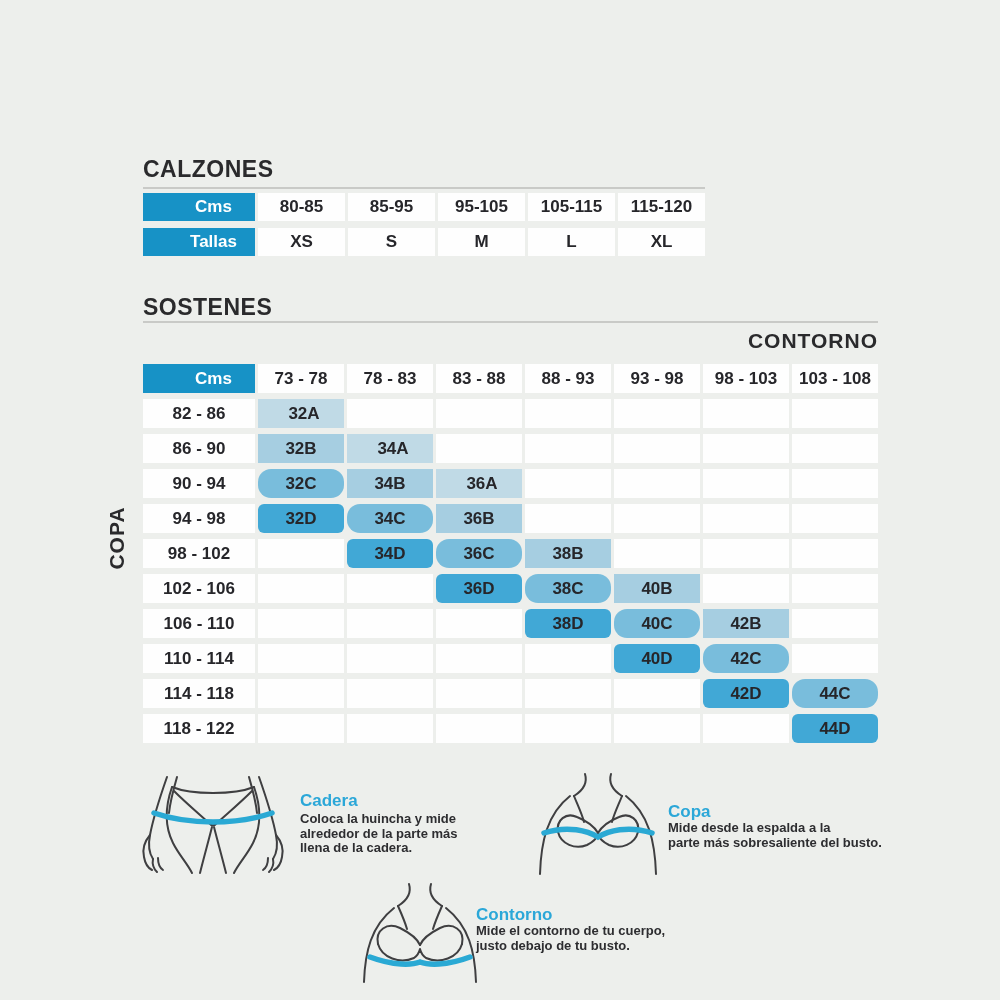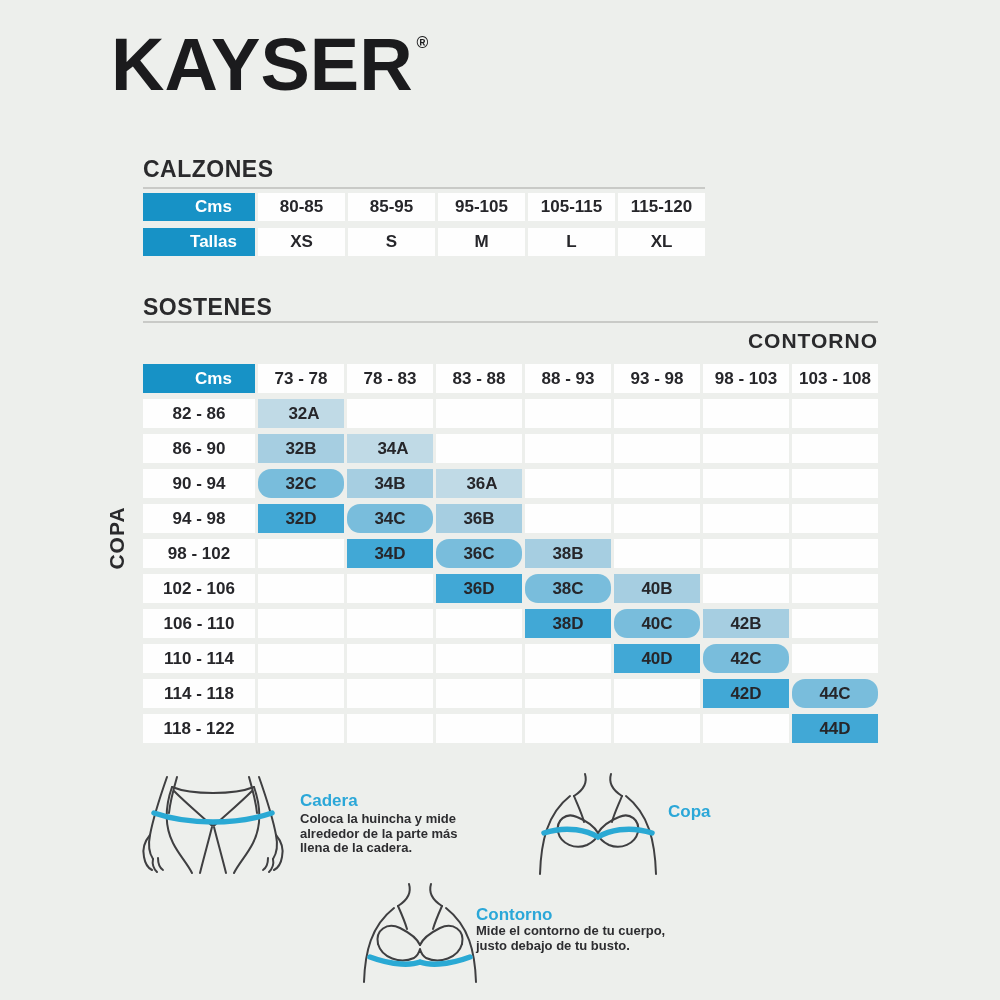--- a/index.html
+++ b/index.html
@@ -39,21 +39,21 @@
   }
   .cell {
     display:flex; align-items:center; justify-content:center;
     font-size:17px; font-weight:bold; background:#fefefe; color:#26262a;
     white-space:nowrap;
   }
   .cell.blue { background:var(--blue,#1792c6); color:#fff;padding-left:29px; }
   .cell.shade-A { background:var(--sA,#c0dae6);padding-left:6px; }
   .cell.shade-B { background:var(--sB,#a6cee1); }
   .cell.shade-C { background:var(--sC,#79bddc);border-radius:13px; }
-  .cell.shade-D { background:var(--sD,#41a8d6); }
+  .cell.shade-D { background:var(--sD,#41a8d6);border-radius:6px; }
   .contorno-label {
     position:absolute; left:143px; top:329px; width:735px;
     text-align:right; font-size:21px; font-weight:bold;
     letter-spacing:1px; color:#2a2a2c;
   }
   .copa-label {
     position:absolute; left:67px; top:525px; width:102px; height:26px;
     text-align:center; transform:rotate(-90deg);
     font-size:21px; font-weight:bold; letter-spacing:1px; color:#2a2a2c;
   }
@@ -67,21 +67,20 @@
   }
   svg.illus { position:absolute; }
   .ink { fill:none; stroke:#3f3f41; stroke-width:2; stroke-linecap:round; stroke-linejoin:round; }
   .band { fill:none; stroke:var(--band,#2aa9d4); stroke-width:5.5; stroke-linecap:round; }
 </style>
 </head>
 <body>
 
 <div class="page">
 
-  <div class="brand"><span>KAYSER</span><span class="reg">®</span></div>
 
   <div class="section-title" style="left:143px; top:156px;">CALZONES</div>
   <div class="rule" style="left:143px; top:187px; width:562px;"></div>
   <div class="grid" id="cal-table">
       <div class="cell blue">Cms</div>
       <div class="cell">80-85</div>
       <div class="cell">85-95</div>
       <div class="cell">95-105</div>
       <div class="cell">105-115</div>
       <div class="cell">115-120</div>
@@ -223,20 +222,24 @@
     <path class="ink" d="M79,4 C76,14 82,21 90,26"></path>
     <path class="ink" d="M42,26 C46,36 50,44 52,52"></path>
     <path class="ink" d="M90,26 C86,36 82,44 80,52"></path>
     <path class="ink" d="M26,62 C24,50 34,42 45,47 C55,51 62,56 66,63"></path>
     <path class="ink" d="M106,62 C108,50 98,42 87,47 C77,51 70,56 66,63"></path>
     <path class="ink" d="M26,62 C29,74 43,80 55,75 C61,72 65,68 66,64"></path>
     <path class="ink" d="M106,62 C103,74 89,80 77,75 C71,72 67,68 66,64"></path>
     <path class="band" d="M12,63 C36,55 56,61 66,67 C76,61 96,55 120,63"></path>
   </svg>
   <div class="guide-title" style="left:668px; top:802px;">Copa</div>
+  <div class="guide-text" style="left:668px; top:821px;">
+    <div>Mide desde la espalda a la</div>
+    <div>parte más sobresaliente del busto.</div>
+  </div>
 
   <svg class="illus" style="left:354px; top:882px;" width="132" height="102" viewBox="0 0 132 102">
     <path class="ink" d="M10,100 C11,70 17,44 40,26"></path>
     <path class="ink" d="M122,100 C121,70 115,44 92,26"></path>
     <path class="ink" d="M55,2 C58,12 52,19 44,24"></path>
     <path class="ink" d="M77,2 C74,12 80,19 88,24"></path>
     <path class="ink" d="M44,24 C48,33 51,40 53,47"></path>
     <path class="ink" d="M88,24 C84,33 81,40 79,47"></path>
     <path class="ink" d="M24,62 C21,48 33,40 46,46 C56,51 63,56 66,63"></path>
     <path class="ink" d="M108,62 C111,48 99,40 86,46 C76,51 69,56 66,63"></path>

